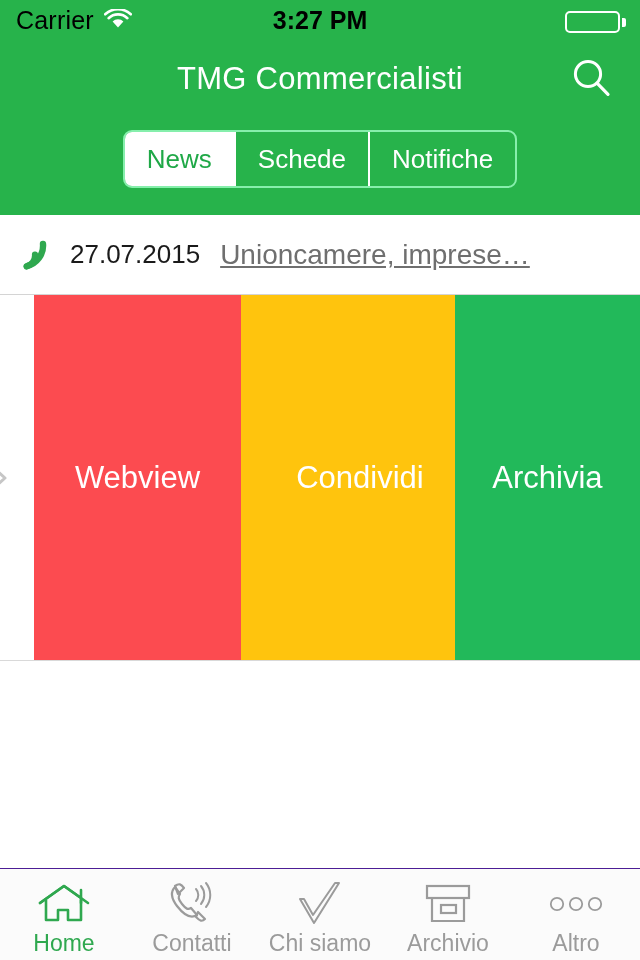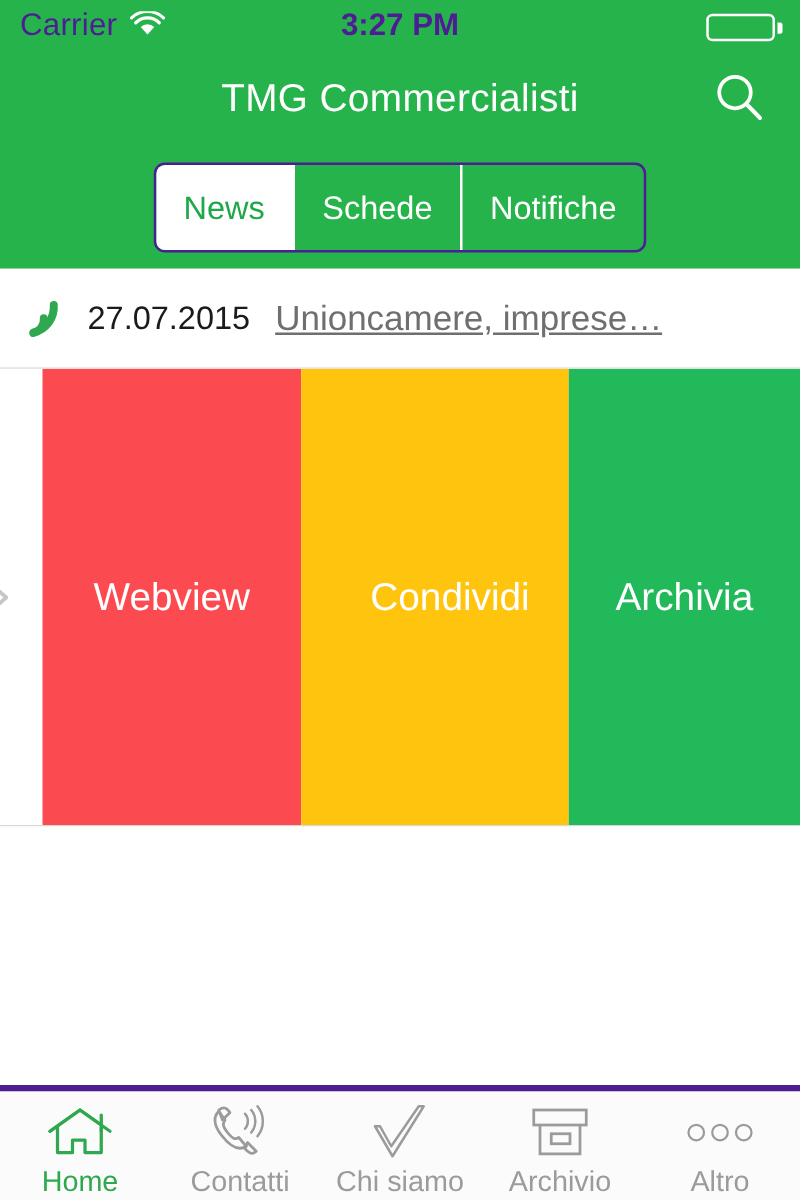--- a/index.html
+++ b/index.html
@@ -9,21 +9,21 @@
     background:#ffffff; overflow:hidden;
   }
   #app { position:relative; width:640px; height:960px; display:flex; flex-direction:column; }
 
   
   .header { background:#27b34b; width:100%; height:215px; position:relative; flex:0 0 auto; }
 
   
   .statusbar {
     height:40px; display:flex; align-items:center;
-    padding:0 16px; position:relative; color:#4c1d95;
+    padding:0 16px; position:relative; color:#000000;
   }
   .carrier { font-size:25px; letter-spacing:.2px; }
   .wifi-icon { margin-left:10px; display:inline-flex; align-items:center; }
   .clock {
     position:absolute; left:0; right:0; text-align:center;
     font-size:25px; font-weight:bold; pointer-events:none;
   }
   .battery { position:absolute; right:14px; top:11px; display:flex; align-items:center; }
   .battery .shell {
     width:55px; height:22px; border:2px solid #ffffff; border-radius:5px;
@@ -40,22 +40,22 @@
   .nav-title { color:#ffffff; font-size:31px; letter-spacing:.3px; }
   .search-btn {
     position:absolute; right:22px; top:50%; transform:translateY(-50%);
     width:52px; height:52px; display:flex; align-items:center; justify-content:center;
     cursor:pointer;
   }
 
   
   .segwrap { display:flex; justify-content:center; padding-top:12px; }
   .segmented {
-    display:flex; border:2px solid #4c1d95; border-radius:9px; overflow:hidden;
-    height:72px;
+    display:flex; border:2px solid #86efac; border-radius:9px; overflow:hidden;
+    height:58px;
   }
   .seg {
     display:flex; align-items:center; justify-content:center;
     padding:0 22px; font-size:26px; color:#ffffff; background:transparent;
     border-right:2px solid #ffffff; cursor:pointer; white-space:nowrap;
   }
   .seg:last-child { border-right:none; }
   .seg.active { background:#ffffff; color:#1fa847; }
 
   
@@ -104,21 +104,21 @@
     overflow:hidden;
   }
   .article-chevron {
     position:absolute; right:22px; bottom:18px;
     width:20px; height:34px;
   }
 
   
   .tabbar {
     flex:0 0 auto; height:92px; background:#fbfbfb;
-    border-top:5px solid #4c1d95; display:flex; align-items:stretch;
+    border-top:1px solid #4c1d95; display:flex; align-items:stretch;
   }
   .tab {
     flex:1 1 0; display:flex; flex-direction:column;
     align-items:center; justify-content:center; gap:3px;
     cursor:pointer; color:#9b9b9b; padding-top:4px;
   }
   .tab .glyph { height:50px; display:flex; align-items:center; justify-content:center; }
   .tab .tab-label { font-size:23px; line-height:1; }
   .tab.active { color:#2fa84f; }
 </style>

